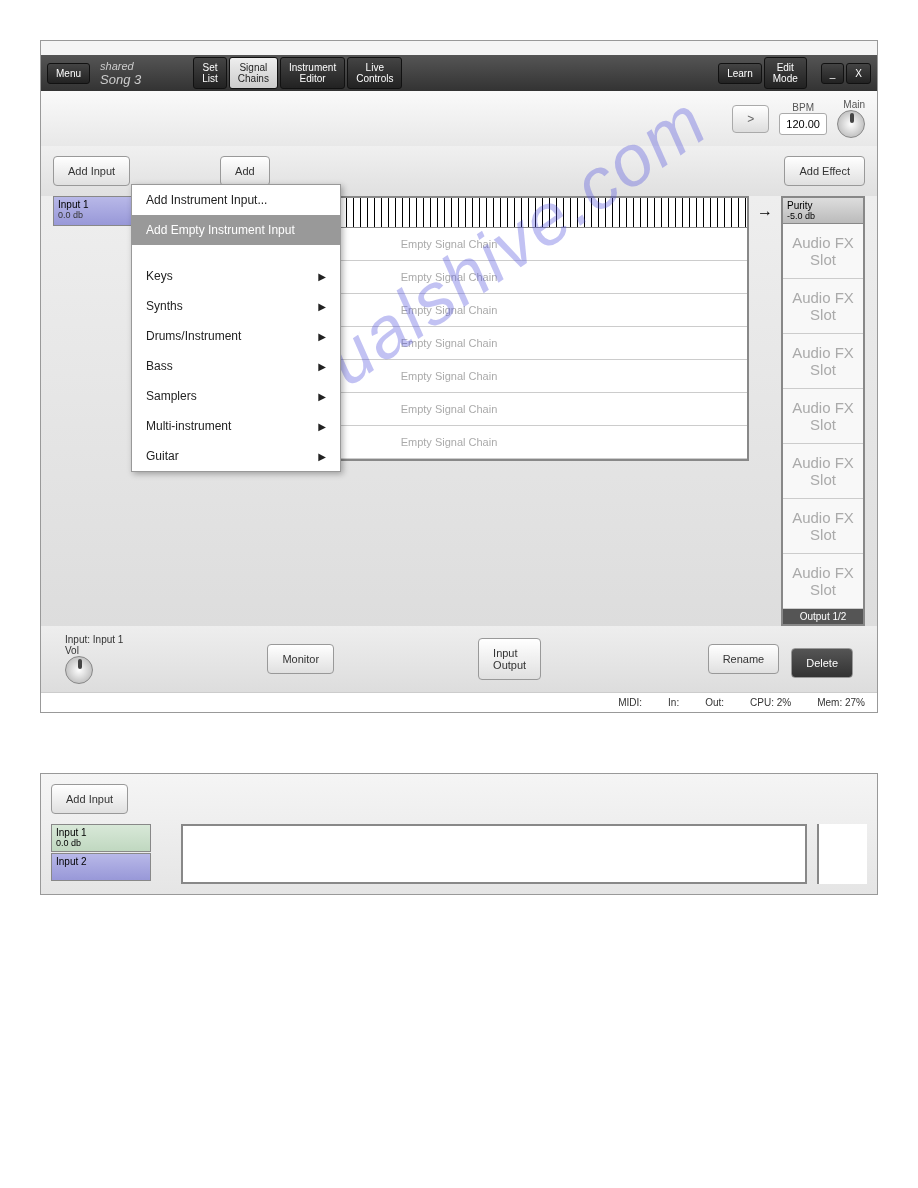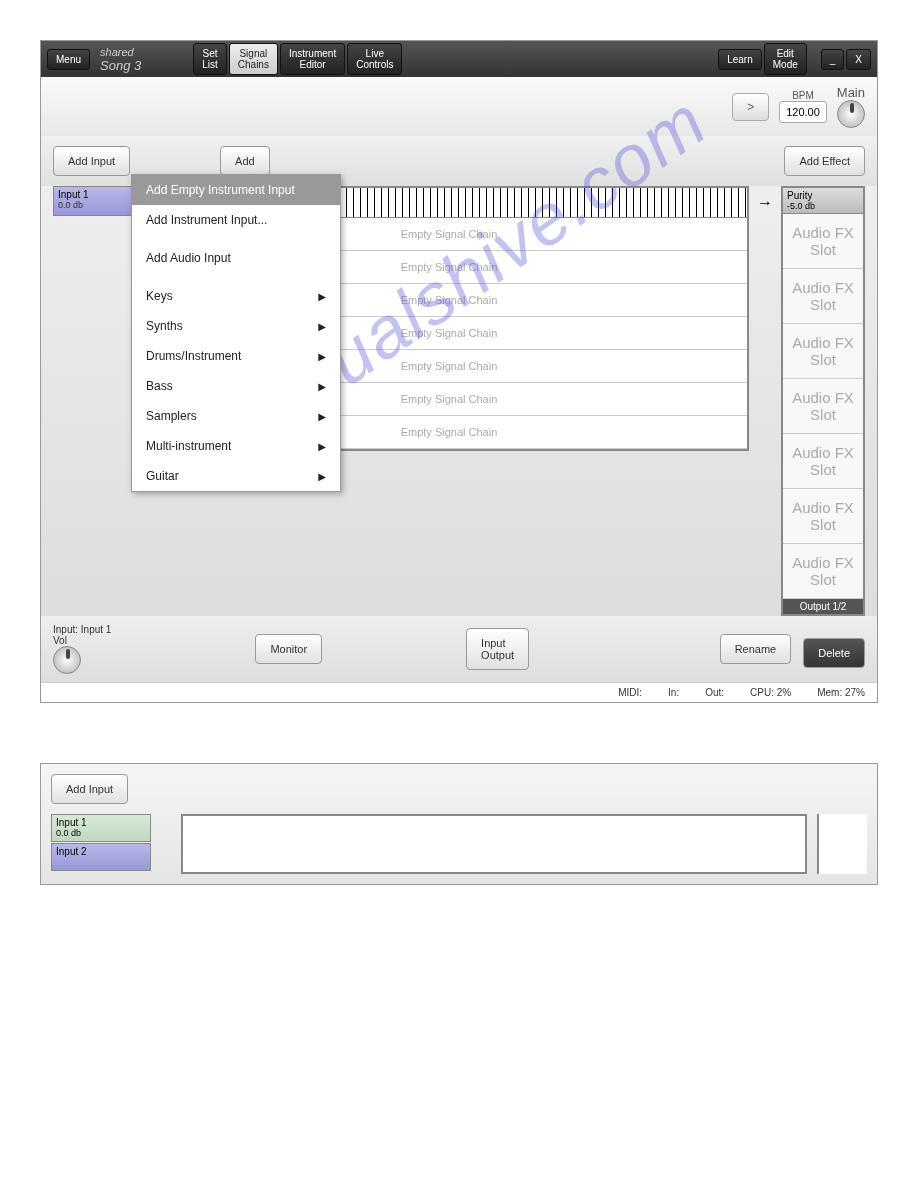--- a/index.html
+++ b/index.html
@@ -1,32 +1,32 @@
 <!DOCTYPE html>
 <html><head>
 <meta charset="utf-8">
 <style>
 * { margin: 0; padding: 0; box-sizing: border-box; font-family: Arial, sans-serif; }
 body { background: #fff; width: 918px; }
 .wrap { padding: 40px; }
 .app { border: 1px solid #999; background: #f5f5f5; }
-.topbar { background: linear-gradient(#555,#333); height: 36px; display: flex; align-items: center; padding: 0 6px; gap: 2px; }
+.topbar { background: linear-gradient(#555,#333); height: 36px; display: flex; align-items: center; padding: 0 6px; gap: 2px; margin-top: 14px; }
 .tb-btn { background: linear-gradient(#444,#222); color: #fff; border: 1px solid #111; font-size: 10px; padding: 4px 8px; border-radius: 3px; text-align: center; line-height: 1.1; }
 .tb-btn.active { background: linear-gradient(#eee,#ccc); color: #222; }
 .song-title { color: #ccc; font-size: 13px; padding: 0 8px; font-style: italic; }
 .song-title .shared { font-style: italic; display: block; font-size: 11px; }
 .spacer { flex: 1; }
 .header2 { display: flex; justify-content: flex-end; align-items: center; padding: 8px 12px; gap: 10px; background: linear-gradient(#fafafa,#e8e8e8); }
 .play { background: linear-gradient(#fff,#ddd); border: 1px solid #aaa; border-radius: 4px; padding: 6px 14px; font-size: 12px; color: #666; }
 .bpm-box { text-align: center; }
 .bpm-lbl { font-size: 10px; color: #555; }
 .bpm-val { background: #fff; border: 1px solid #aaa; padding: 4px 6px; font-size: 11px; border-radius: 3px; }
 .knob { width: 28px; height: 28px; border-radius: 50%; background: radial-gradient(#fff,#aaa); border: 1px solid #888; position: relative; }
 .knob::after { content:''; position:absolute; top:2px; left:12px; width:4px; height:10px; background:#444; border-radius:2px; }
-.main-lbl { font-size: 13px; color: #555; text-align: right; }
+.main-lbl { font-size: 10px; color: #555; text-align: right; }
 .toolbar { display: flex; padding: 10px 12px; gap: 90px; background: linear-gradient(#f0f0f0,#e0e0e0); }
 .btn { background: linear-gradient(#fff,#e0e0e0); border: 1px solid #999; border-radius: 4px; padding: 8px 14px; font-size: 11px; color: #333; }
 .btn.right { margin-left: auto; }
 .workspace { position: relative; padding: 0 12px; background: linear-gradient(#eee,#ddd); }
 .ws-row { display: flex; gap: 6px; align-items: flex-start; }
 .input-col { width: 90px; }
 .input-slot { background: linear-gradient(#b8b8e8,#9898d8); border: 1px solid #888; font-size: 10px; padding: 2px 4px; height: 30px; }
 .input-slot .db { font-size: 9px; color: #333; }
 .chain-col { flex: 1; border: 2px solid #888; background: #fff; }
 .piano { height: 30px; background: repeating-linear-gradient(90deg,#fff 0,#fff 6px,#000 6px,#000 7px); border-bottom: 1px solid #888; position: relative; }
@@ -35,21 +35,21 @@
 .fx-col { width: 84px; border: 2px solid #888; background: #f8f8f8; }
 .fx-head { background: linear-gradient(#ddd,#bbb); font-size: 10px; padding: 2px 4px; border-bottom: 1px solid #888; }
 .fx-head .db { font-size: 9px; }
 .fx-slot { border-bottom: 1px solid #ccc; font-size: 15px; color: #aaa; padding: 10px 4px; text-align: center; }
 .output-lbl { background: #555; color: #fff; font-size: 10px; text-align: center; padding: 2px; }
 .menu { position: absolute; top: -12px; left: 90px; width: 210px; background: #fff; border: 1px solid #999; box-shadow: 2px 2px 6px rgba(0,0,0,0.3); z-index: 10; }
 .menu-item { padding: 8px 14px; font-size: 12px; color: #222; display: flex; justify-content: space-between; align-items: center; }
 .menu-item.sel { background: #999; color: #fff; }
 .menu-sep { height: 8px; }
 .menu-arrow { font-size: 10px; }
-.footer1 { display: flex; align-items: center; padding: 8px 12px; gap: 12px; background: linear-gradient(#eee,#ddd); }
+.footer1 { display: flex; align-items: center; padding: 8px 24px; gap: 12px; background: linear-gradient(#eee,#ddd); }
 .vol-sec { font-size: 10px; color: #333; }
 .footer2 { background: #fff; border-top: 1px solid #ccc; padding: 4px 12px; font-size: 10px; color: #333; display: flex; gap: 26px; justify-content: flex-end; }
 .watermark { position: absolute; font-size: 72px; color: rgba(80,80,220,0.35); font-style: italic; transform: rotate(-35deg); pointer-events: none; z-index: 5; left: 120px; top: 200px; letter-spacing: 2px; }
 .app2 { border: 1px solid #999; background: linear-gradient(#f5f5f5,#e5e5e5); margin-top: 60px; padding: 10px; }
 .app2 .input-slot2 { width: 100px; border: 1px solid #888; font-size: 10px; padding: 2px 4px; height: 28px; margin-bottom: 1px; }
 .slot-a { background: linear-gradient(#d8e8d8,#c0d8c0); }
 .slot-b { background: linear-gradient(#b8b8e8,#9898d8); }
 .chain-box { flex:1; border: 2px solid #888; background: #fff; height: 60px; margin-left: 30px; }
 .fx-box { width: 50px; border-left: 2px solid #888; background: #fff; height: 60px; margin-left: 10px; }
 </style>
@@ -131,30 +131,27 @@
         <div class="fx-slot">Audio FX Slot</div>
         <div class="fx-slot">Audio FX Slot</div>
         <div class="fx-slot">Audio FX Slot</div>
         <div class="fx-slot">Audio FX Slot</div>
         <div class="fx-slot">Audio FX Slot</div>
         <div class="output-lbl">Output 1/2</div>
       </div>
     </div>
 
     <div class="menu">
+      <div class="menu-item">
+            <span>Add Instrument Input...</span>
+          </div>
       <div class="menu-item sel">
             <span>Add Empty Instrument Input</span>
           </div>
-      <div class="menu-item">
-            <span>Add Instrument Input...</span>
-          </div>
       <div class="menu-sep"></div>
-      <div class="menu-item">
-            <span>Add Audio Input</span>
-          </div>
       <div class="menu-sep"></div>
       <div class="menu-item">
             <span>Keys</span>
             <span class="menu-arrow">▶</span>
           </div>
       <div class="menu-item">
             <span>Synths</span>
             <span class="menu-arrow">▶</span>
           </div>
       <div class="menu-item">

